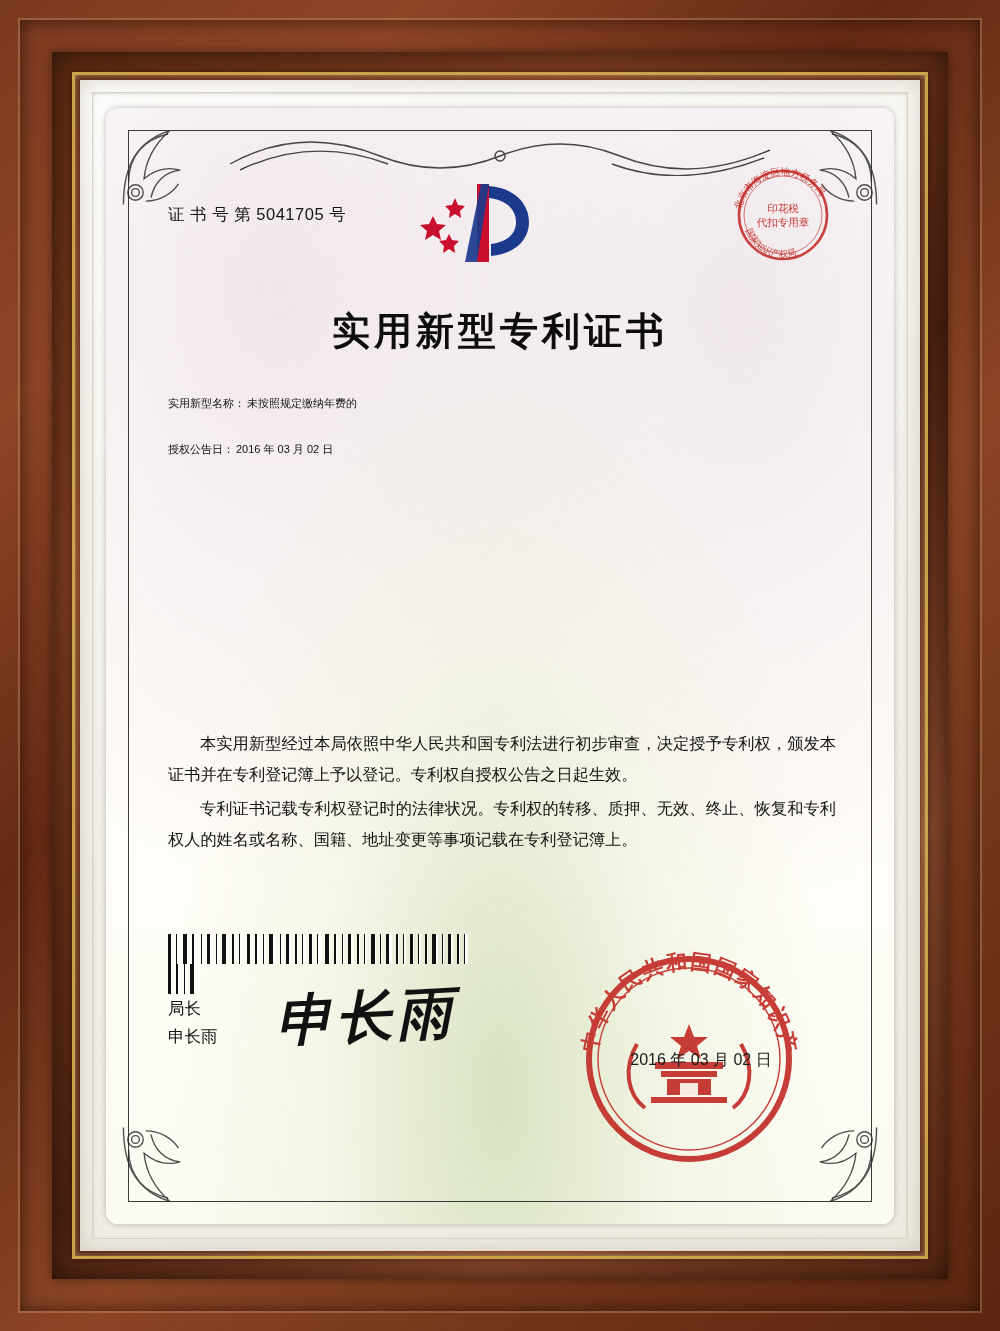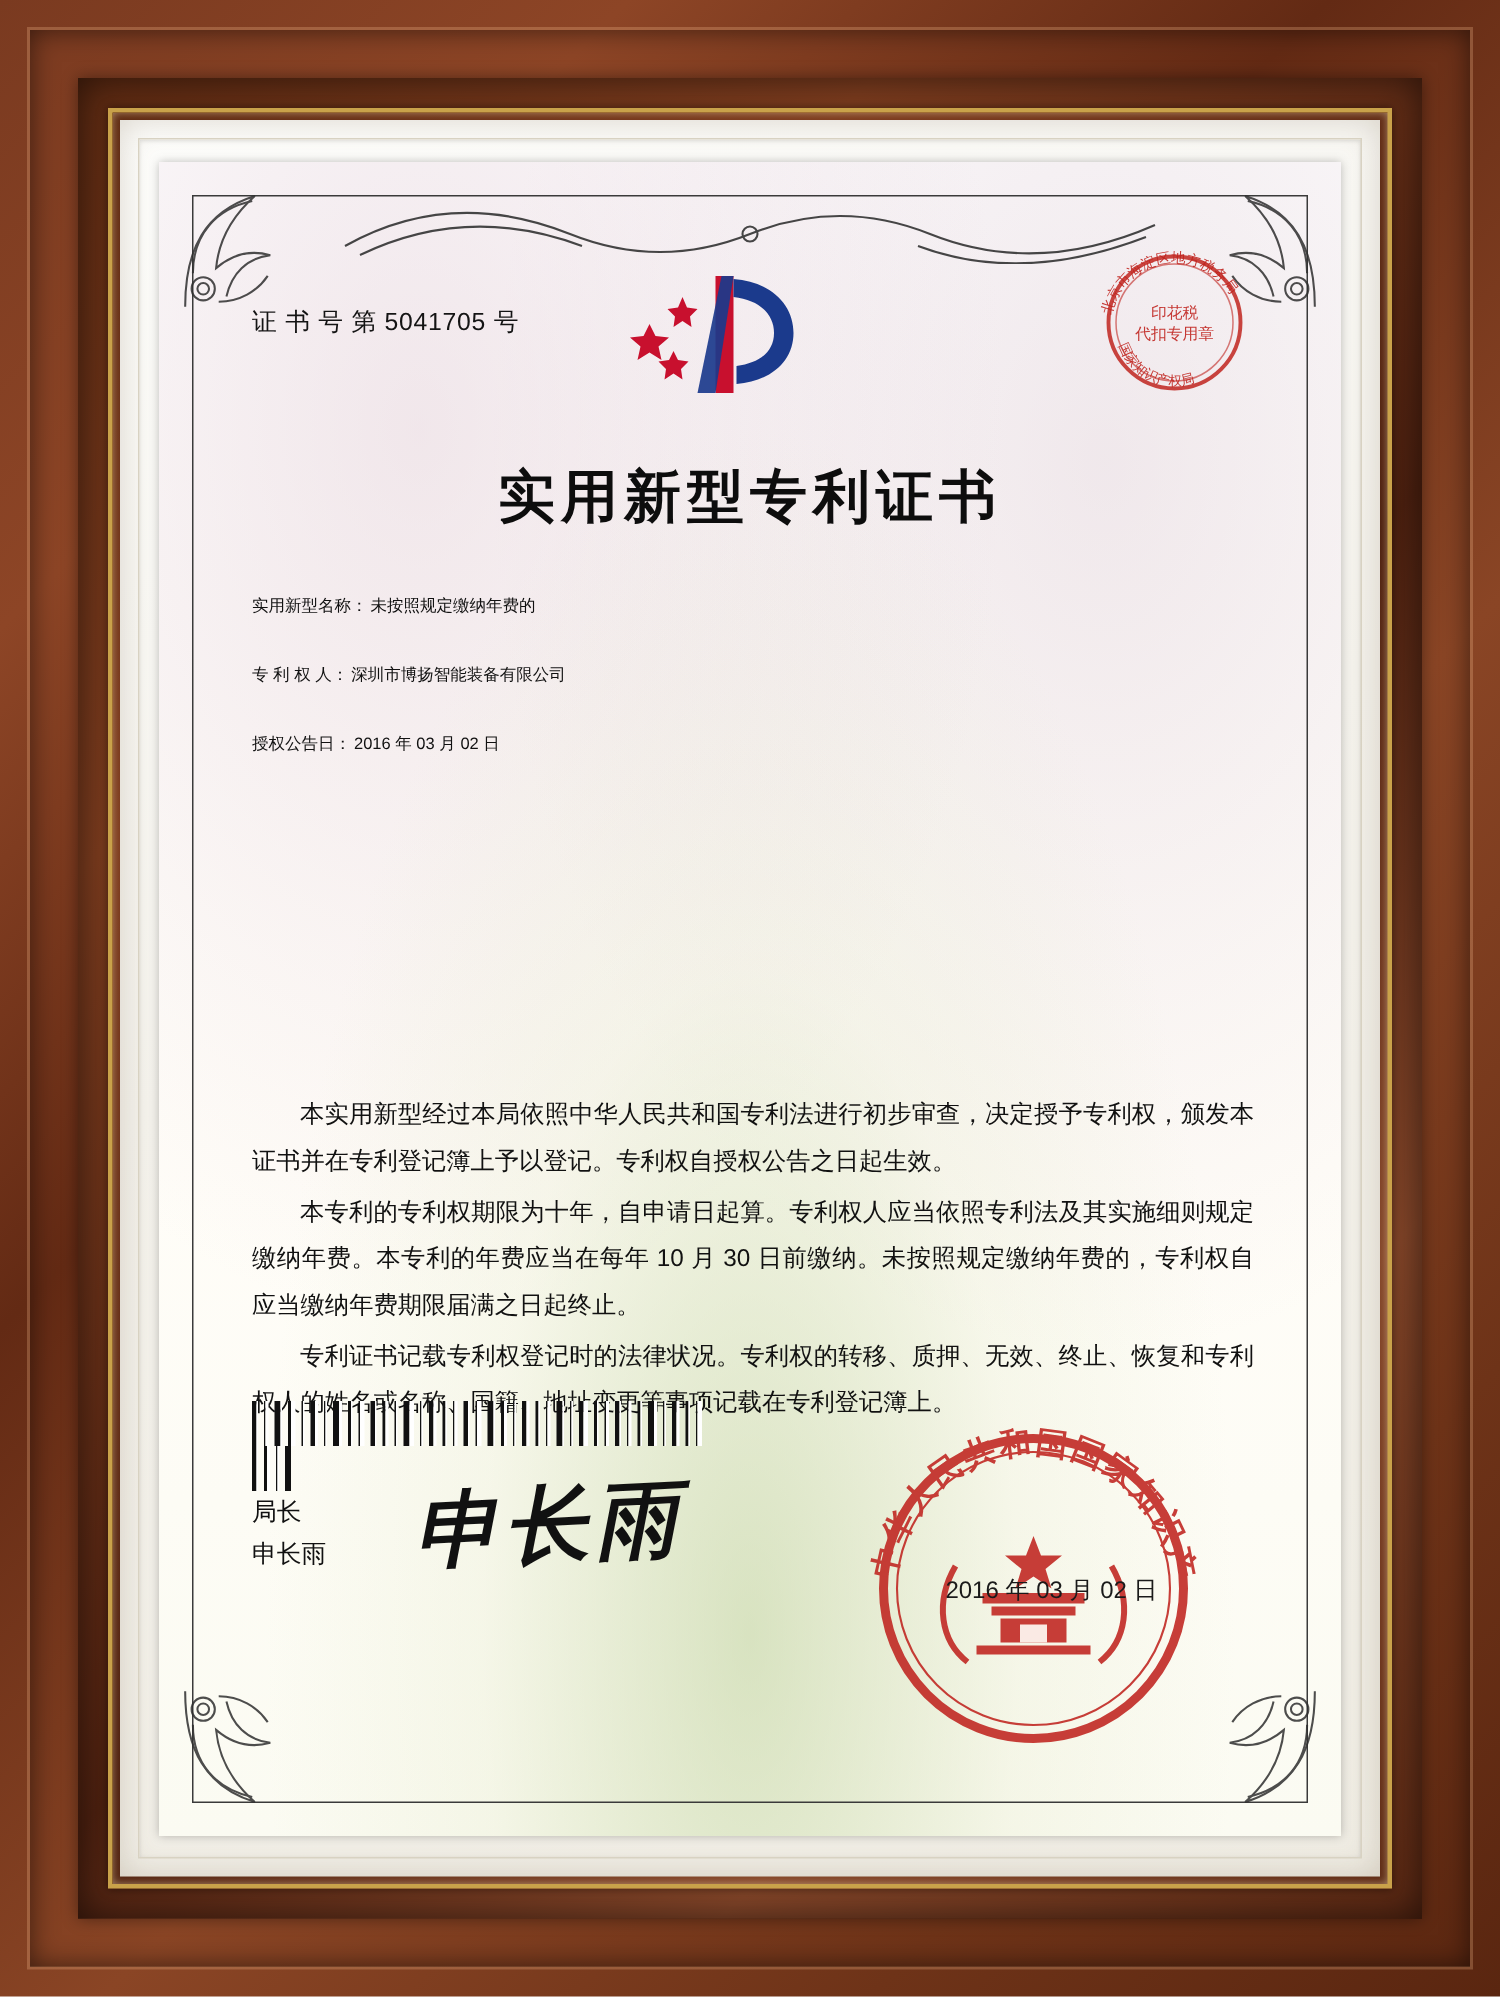--- a/index.html
+++ b/index.html
@@ -45,20 +45,21 @@
   
   .paper{
     position:absolute;left:106px;top:108px;width:788px;height:1116px;
     background:
       radial-gradient(ellipse at 50% 88%, rgba(186,206,150,0.55) 0%, rgba(224,230,196,0.25) 32%, rgba(255,255,255,0) 58%),
       radial-gradient(ellipse at 22% 16%, rgba(214,186,200,0.35) 0%, rgba(255,255,255,0) 45%),
       radial-gradient(ellipse at 80% 18%, rgba(205,180,195,0.30) 0%, rgba(255,255,255,0) 46%),
       linear-gradient(180deg,#ffffff 0%,#fffdf8 60%,#fbfbf2 100%);
     box-shadow:0 0 6px rgba(0,0,0,0.25);
     overflow:hidden;
+    border-radius:12px;
   }
   .paper-border{
     position:absolute;left:22px;top:22px;right:22px;bottom:22px;
     border:1.5px solid #3a3a3a;
   }
   
   .corner{position:absolute;width:86px;height:86px;opacity:0.85;}
   .c-tl{left:14px;top:14px;}
   .c-tr{right:14px;top:14px;transform:scaleX(-1);}
   .c-bl{left:14px;bottom:14px;transform:scaleY(-1);}
@@ -210,32 +211,27 @@
       </svg>
 
       <div class="title">实用新型专利证书</div>
 
       <div class="fields">
         <div class="field">
           <span class="f-label">实用新型名称：</span>
           <span class="f-value">未按照规定缴纳年费的</span>
         </div>
         <div class="field">
-          <span class="f-label">专 利 权 人：</span>
-          <span class="f-value">深圳市博扬智能装备有限公司</span>
-        </div>
-        <div class="field">
           <span class="f-label">授权公告日：</span>
           <span class="f-value">2016 年 03 月 02 日</span>
         </div>
       </div>
 
       <div class="paras">
         <p>本实用新型经过本局依照中华人民共和国专利法进行初步审查，决定授予专利权，颁发本证书并在专利登记簿上予以登记。专利权自授权公告之日起生效。</p>
-        <p>本专利的专利权期限为十年，自申请日起算。专利权人应当依照专利法及其实施细则规定缴纳年费。本专利的年费应当在每年 10 月 30 日前缴纳。未按照规定缴纳年费的，专利权自应当缴纳年费期限届满之日起终止。</p>
         <p>专利证书记载专利权登记时的法律状况。专利权的转移、质押、无效、终止、恢复和专利权人的姓名或名称、国籍、地址变更等事项记载在专利登记簿上。</p>
       </div>
 
       <div class="barcode">
         <span style="width:3px"></span><span style="width:1px;background:#fff"></span>
         <span style="width:1px"></span><span style="width:2px;background:#fff"></span>
         <span style="width:4px"></span><span style="width:1px;background:#fff"></span>
         <span style="width:2px"></span><span style="width:3px;background:#fff"></span>
         <span style="width:1px"></span><span style="width:1px;background:#fff"></span>
         <span style="width:3px"></span><span style="width:2px;background:#fff"></span>

